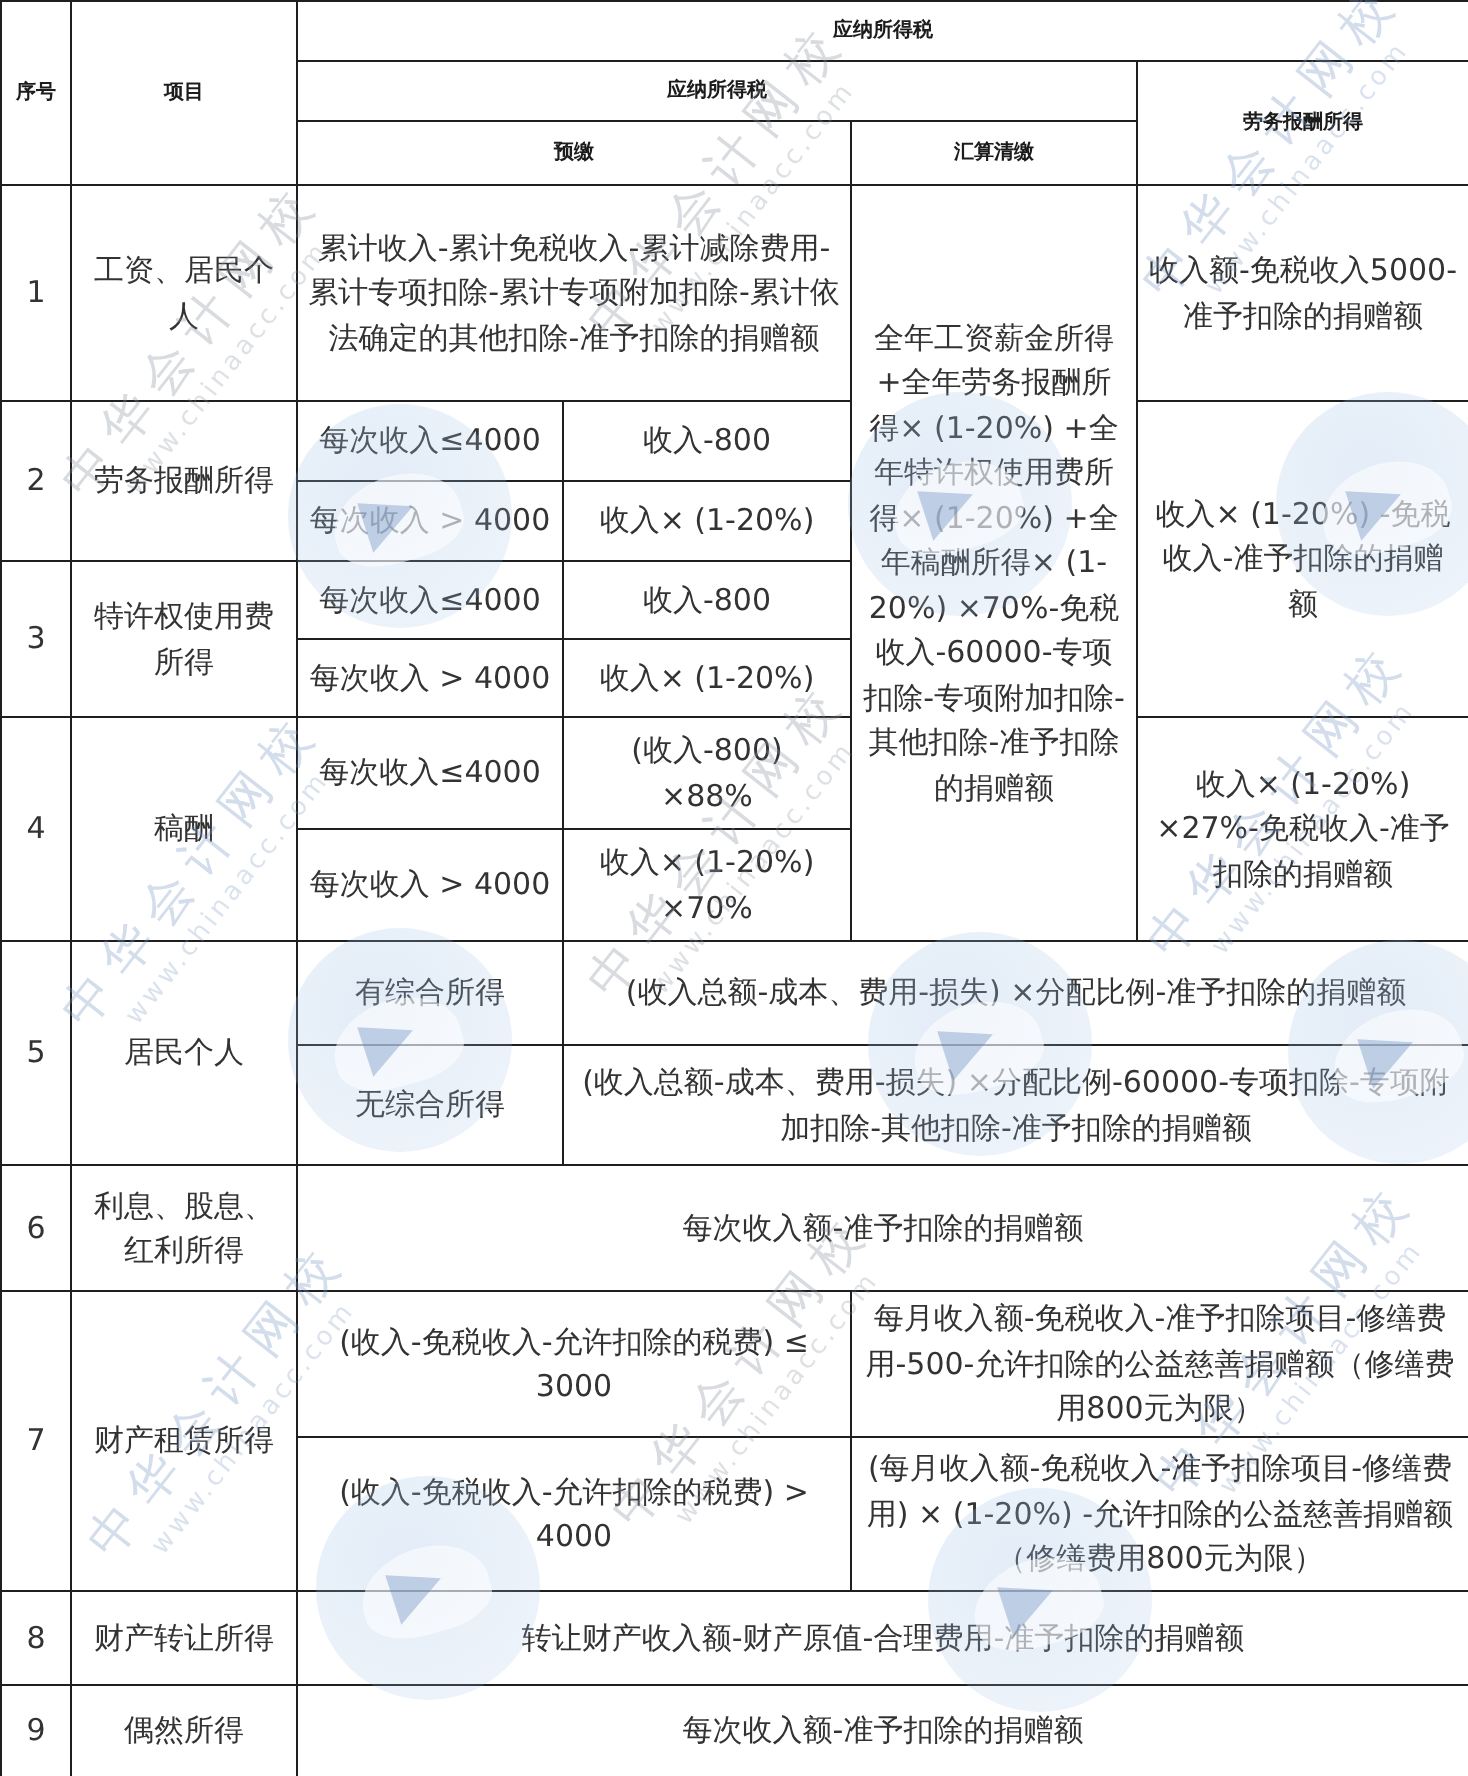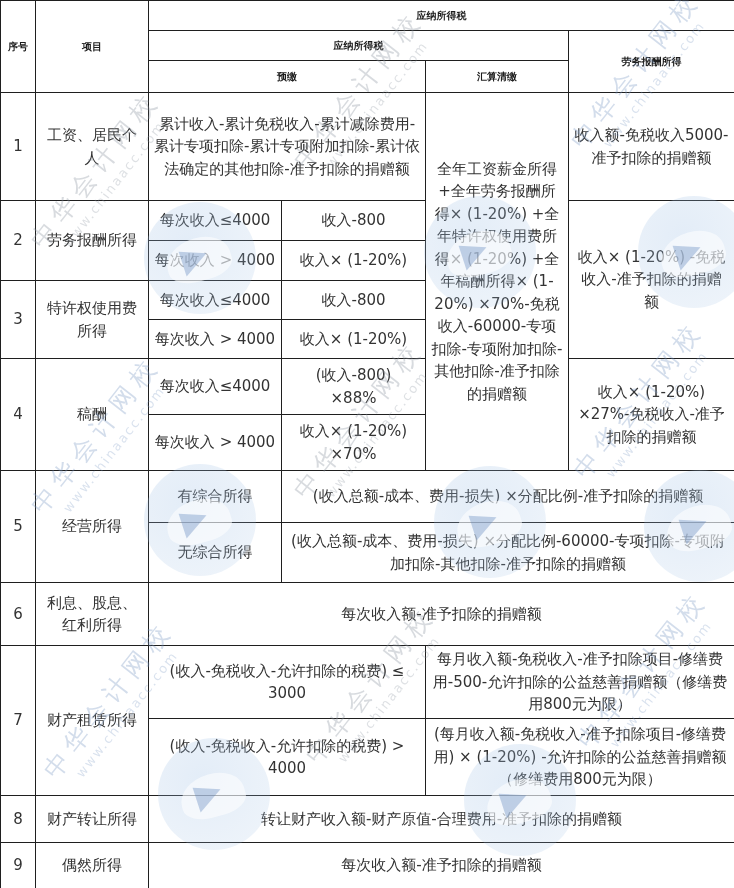--- a/index.html
+++ b/index.html
@@ -125,21 +125,21 @@
       <td rowspan="2">收入× (1-20%) ×27%-免税收入-准予扣除的捐赠额</td>
     </tr>
     <tr class="hr4b">
       <td>每次收入 &gt; 4000</td>
       <td>收入× (1-20%)
 ×70%</td>
     </tr>
 
     <tr class="hr5a">
       <td rowspan="2">5</td>
-      <td rowspan="2">经营所得</td>
+      <td rowspan="2">居民个人</td>
       <td>有综合所得</td>
       <td colspan="3">(收入总额-成本、费用-损失) ×分配比例-准予扣除的捐赠额</td>
     </tr>
     <tr class="hr5b">
       <td>无综合所得</td>
       <td colspan="3">(收入总额-成本、费用-损失) ×分配比例-60000-专项扣除-专项附加扣除-其他扣除-准予扣除的捐赠额</td>
     </tr>
 
     <tr class="hr6">
       <td>6</td>

